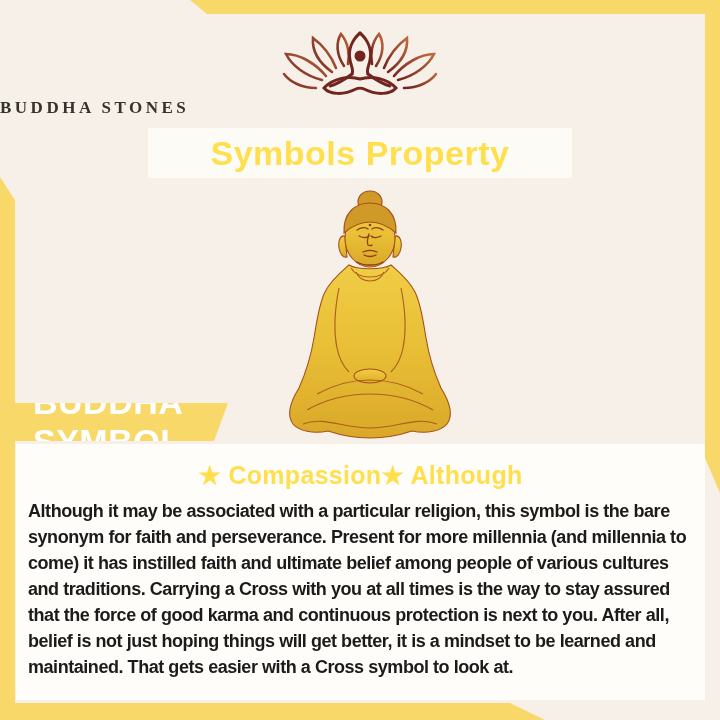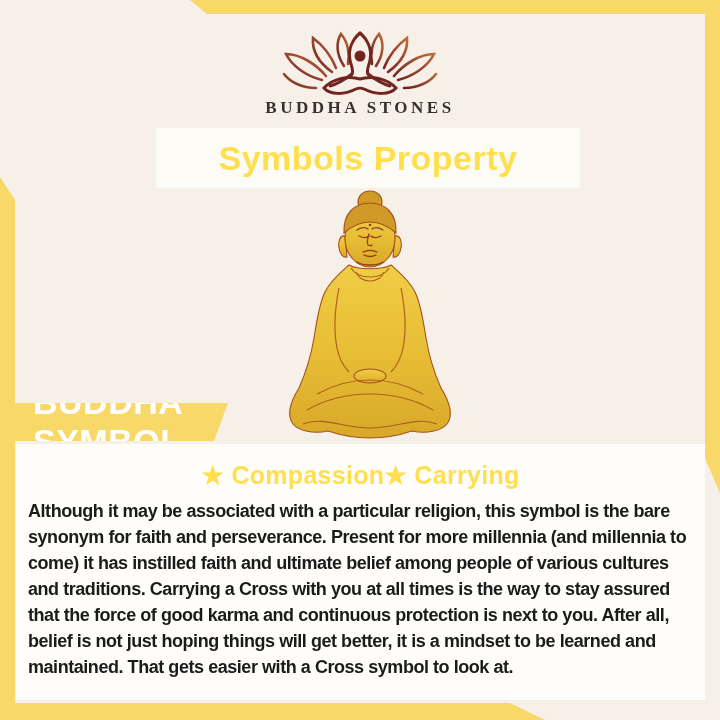--- a/index.html
+++ b/index.html
@@ -32,30 +32,29 @@
     clip-path:polygon(0 0,15px 0,15px 493px,0 458px);}
   .ribbon-left{left:0;top:0;width:15px;height:720px;
     clip-path:polygon(0 177px,15px 200px,15px 720px,0 720px);}
   .ribbon-bottom{left:0;top:703px;width:560px;height:17px;
     clip-path:polygon(0 0,510px 0,545px 17px,0 17px);}
   
   .logo-wrap{position:absolute;left:0;top:26px;width:720px;text-align:center;}
   .logo-wrap svg{display:inline-block;}
   .brand-name{
     position:absolute;left:0;top:98px;width:720px;
-    text-align:center;
     font-family:"Liberation Serif", serif;
     font-size:17px;font-weight:600;letter-spacing:3.5px;
     color:var(--brand-dark);
   }
   
   .title-banner{
-    position:absolute;left:148px;top:128px;width:424px;height:60px;
+    position:absolute;left:148px;top:128px;width:424px;height:50px;
     background:var(--banner-white);
-    display:flex;align-items:center;justify-content:center;margin-left:8px;
+    display:flex;align-items:center;justify-content:center;
   }
   .title-banner .title{
     font-size:34px;font-weight:700;color:var(--accent-yellow);
     letter-spacing:0.5px;
   }
   
   .buddha-wrap{position:absolute;left:283px;top:188px;width:175px;height:255px;}
   
   .symbol-label{
     position:absolute;left:0;top:403px;width:228px;height:38px;
@@ -182,17 +181,17 @@
         <circle cx="87" cy="37" r="1.3" fill="#8f3c17" stroke="none"></circle>
       </g>
     </svg>
   </div>
 
   <div class="symbol-label">
     <span class="label-text">BUDDHA SYMBOL</span>
   </div>
 
   <div class="panel">
-    <div class="panel-heading">★ Compassion★ Carrying</div>
+    <div class="panel-heading">★ Compassion★ Although</div>
     <div class="panel-body">Although it may be associated with a particular religion, this symbol is the bare synonym for faith and perseverance. Present for more millennia (and millennia to come) it has instilled faith and ultimate belief among people of various cultures and traditions. Carrying a Cross with you at all times is the way to stay assured that the force of good karma and continuous protection is next to you. After all, belief is not just hoping things will get better, it is a mindset to be learned and maintained. That gets easier with a Cross symbol to look at.</div>
   </div>
 
 </div>
 
 </body></html>

